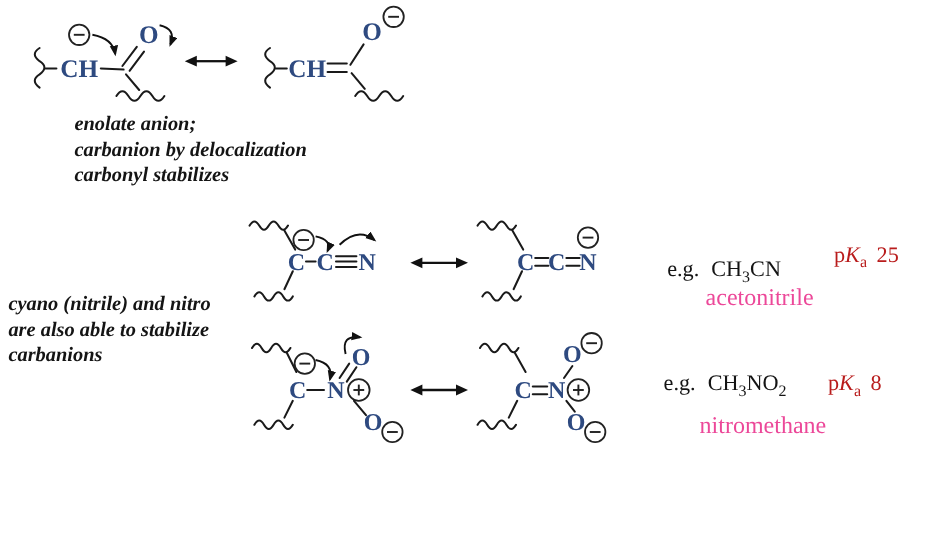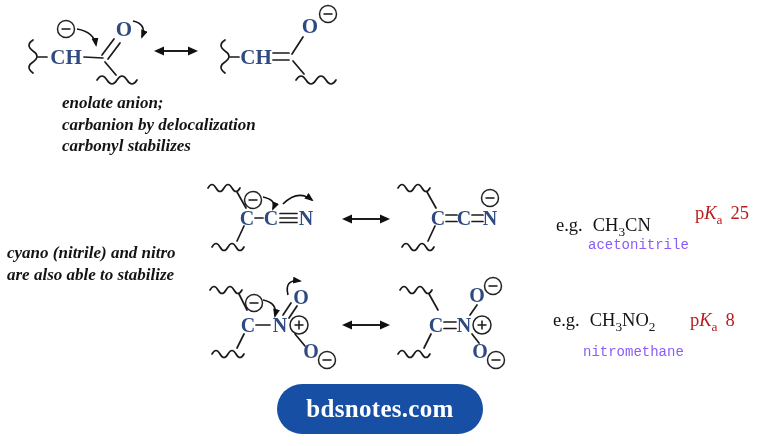--- a/index.html
+++ b/index.html
@@ -11,21 +11,21 @@
   .res{stroke:#111;stroke-width:1.9;}
   .tri{fill:#111;stroke:none;}
   .charge-circle{stroke:#222;stroke-width:1.5;fill:none;}
   .charge-line{stroke:#222;stroke-width:1.6;stroke-linecap:butt;}
   .atom{font-family:"Liberation Serif",serif;font-size:20px;font-weight:600;
         fill:#2e4a80;text-anchor:middle;}
   .atom-lg{font-size:21px;}
   .caption{position:absolute;font-style:italic;font-weight:700;font-size:17px;
            line-height:21.5px;color:#141414;white-space:nowrap;}
   .eg-line{position:absolute;font-size:18.5px;white-space:nowrap;color:#141414;}
-  .chem-name{position:absolute;font-size:14px;color:#8b5cf6;white-space:nowrap;font-family:Liberation Mono, monospace;}
+  .chem-name{position:absolute;font-size:20px;color:#ec4899;white-space:nowrap;}
   .pka{position:absolute;font-size:18.5px;color:#b91c1c;white-space:nowrap;}
   .pka .k{font-style:italic;}
   .formula{margin-left:10px;}
   sub{font-size:0.72em;}
   .pk-val{margin-left:8px;}
   .badge{position:absolute;left:277px;top:384px;width:206px;height:50px;
          background:#164fa3;border-radius:25px;color:#ffffff;font-weight:700;
          font-size:25px;display:flex;align-items:center;justify-content:center;
          letter-spacing:0.3px;cursor:pointer;}
 </style>
@@ -192,35 +192,33 @@
 
   <div class="caption" style="left:62px;top:92px;">
     <div>enolate anion;</div>
     <div>carbanion by delocalization</div>
     <div>carbonyl stabilizes</div>
   </div>
 
   <div class="caption" style="left:7px;top:242px;">
     <div>cyano (nitrile) and nitro</div>
     <div>are also able to stabilize</div>
+    <div>carbanions</div>
   </div>
 
   <div class="eg-line" style="left:556px;top:203px;margin-top:12px;">
     <span>e.g.</span><span class="formula"><span>CH</span><sub>3</sub><span>CN</span></span>
   </div>
   <div class="pka" style="left:695px;top:203px;">
     <span>p</span><span class="k">K</span><sub>a</sub><span class="pk-val">25</span>
   </div>
   <div class="chem-name" style="left:588px;top:237px;">acetonitrile</div>
 
   <div class="eg-line" style="left:553px;top:310px;">
     <span>e.g.</span><span class="formula"><span>CH</span><sub>3</sub><span>NO</span><sub>2</sub></span>
   </div>
   <div class="pka" style="left:690px;top:310px;">
     <span>p</span><span class="k">K</span><sub>a</sub><span class="pk-val">8</span>
   </div>
   <div class="chem-name" style="left:583px;top:344px;">nitromethane</div>
 
-  <div class="badge">
-    <span>bdsnotes.com</span>
-  </div>
 
 </div>
 
 </body></html>

